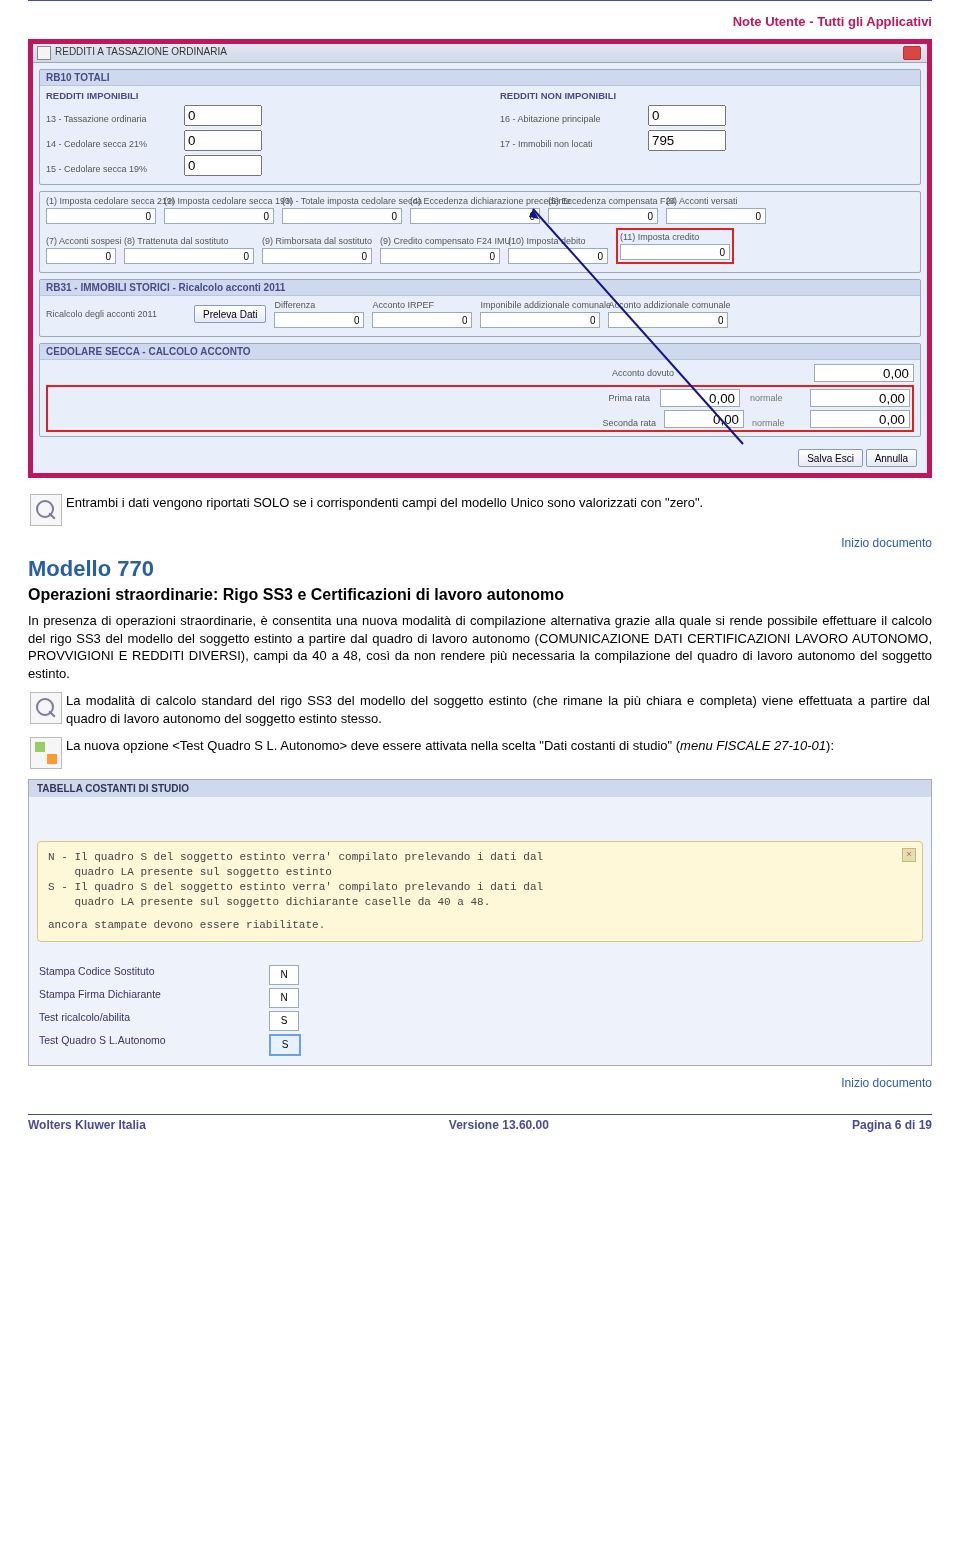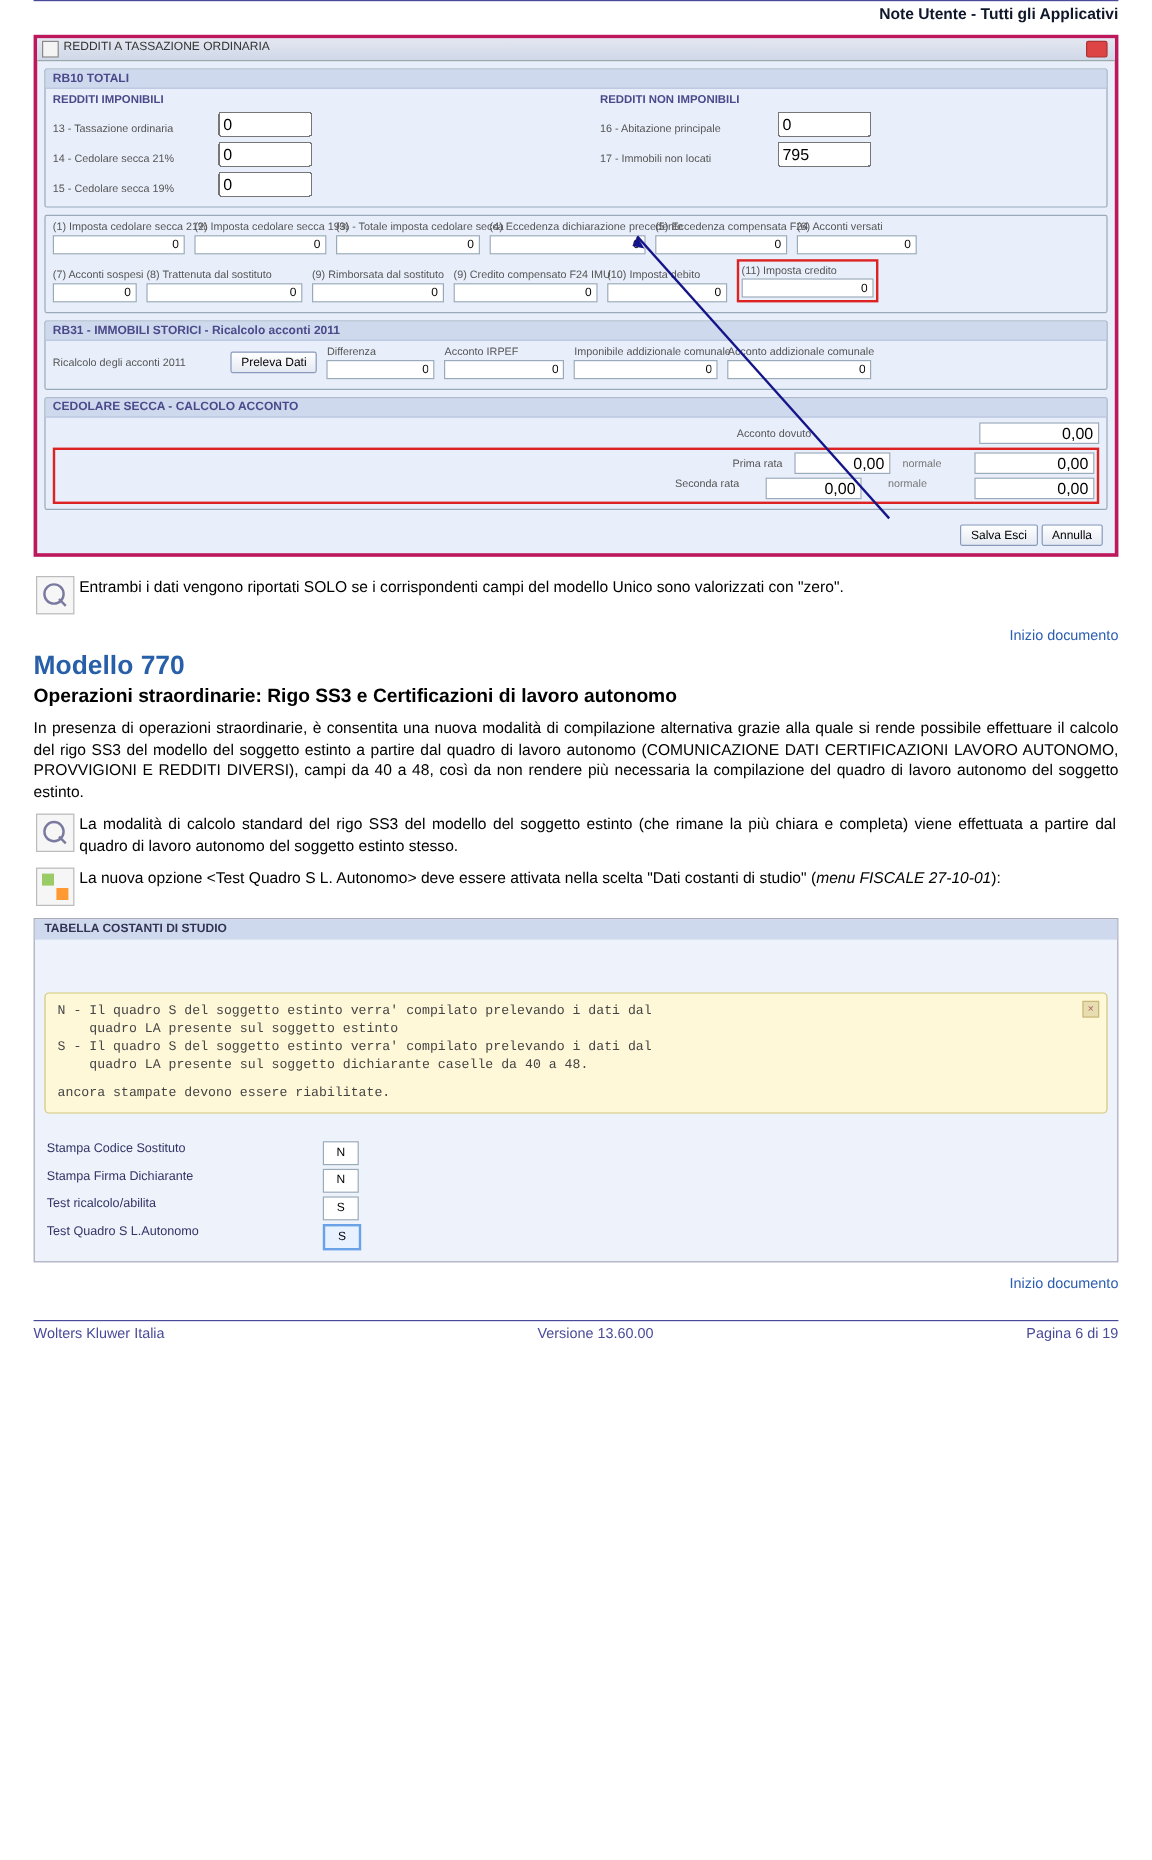--- a/index.html
+++ b/index.html
@@ -1,20 +1,20 @@
 <!DOCTYPE html>
 <html><head>
 <meta charset="utf-8">
 <style>
   body{margin:0;font-family:Verdana,Arial,sans-serif;font-size:11px;color:#000;background:#fff}
   .page{width:960px;margin:0 auto;position:relative;padding:0 28px 20px 28px;box-sizing:border-box}
   .top-rule{border-top:1px solid #4a4a9a;margin-bottom:1px}
-  .header-title{color:#0f172a;font-weight:bold;text-align:right;font-size:13px;padding:2px 0 10px 0}
-  
-  .shot{border:3px solid #be185d;background:#e8eefa;font-size:10px;color:#444;position:relative;margin-bottom:16px}
+  .header-title{color:#be185d;font-weight:bold;text-align:right;font-size:13px;padding:12px 0 10px 0}
+  
+  .shot{border:5px solid #be185d;background:#e8eefa;font-size:10px;color:#444;position:relative;margin-bottom:16px}
   .shot-titlebar{background:linear-gradient(#e3e7f0,#d0d8e8);height:18px;border-bottom:1px solid #9aa;position:relative}
   .shot-titlebar .glyph{position:absolute;left:4px;top:2px;width:12px;height:12px;border:1px solid #888;background:#f4f4f4}
   .shot-titlebar .txt{position:absolute;left:22px;top:2px;color:#333;font-size:10px}
   .shot-titlebar .close{position:absolute;right:6px;top:2px;width:16px;height:12px;background:#d44;border:1px solid #a33;border-radius:2px}
   .panel{border:1px solid #9ab;margin:6px;background:#e8eefa;border-radius:2px}
   .panel-h{background:#cfd9ed;color:#4a4a8a;font-size:10px;font-weight:bold;padding:2px 6px;border-bottom:1px solid #b8c5df}
   .panel-b{padding:4px 6px}
   .row{display:flex;align-items:flex-end;gap:8px;margin-bottom:4px;flex-wrap:wrap}
   .fld{display:flex;flex-direction:column;font-size:9px;color:#555}
   .fld label{margin-bottom:2px;white-space:nowrap}
@@ -40,21 +40,21 @@
   .shot2{border:1px solid #aab;background:#eef3fb;font-size:10px;color:#444;margin-top:8px}
   .shot2 .bar{background:#cfd9ed;color:#335;font-weight:bold;font-size:10px;padding:3px 8px}
   .tooltip{position:relative;margin:26px 8px 14px 8px;background:#fff8d8;border:1px solid #d4c77b;border-radius:4px;padding:8px 10px;font-family:"Courier New",monospace;font-size:11px;color:#444;line-height:1.35}
   .tooltip .x{position:absolute;right:6px;top:6px;width:12px;height:12px;background:#e8ddb0;border:1px solid #c8b97a;font-size:9px;line-height:12px;text-align:center;color:#a66}
   .opts{padding:6px 10px}
   .orow{display:flex;align-items:flex-start;margin:3px 0;font-size:10.5px;color:#336}
   .orow .lbl{width:230px}
   .orow input{width:24px;height:16px;border:1px solid #9ab;background:#fff;text-align:center;font-size:10px}
   .orow.hl input{border:2px solid #6aa2e8;background:#e7f1ff}
   
-  .page-footer{margin-top:24px;border-top:1px solid #4a4a9a;padding-top:3px;display:flex;justify-content:space-between;color:#4a4a9a;font-weight:normal;font-size:12px}
+  .page-footer{margin-top:24px;border-top:1px solid #4a4a9a;padding-top:3px;display:flex;justify-content:space-between;color:#4a4a9a;font-weight:bold;font-size:12px}
 </style>
 </head>
 <body>
 
 <div class="page">
   <div class="top-rule"></div>
   <div class="header-title">Note Utente - Tutti gli Applicativi</div>
 
   <div class="shot" style="position:relative">
     <div class="shot-titlebar">
@@ -198,21 +198,21 @@
           <div style="width:120px"></div>
           <input style="width: 90px; height: 16px; border: 1px solid rgb(153, 170, 187); text-align: right; padding: 0px 4px;" value="0,00">
         </div>
         <div class="redbox" style="padding:2px">
           <div style="display:flex;justify-content:flex-end;align-items:center;gap:10px;margin-bottom:3px">
             <div style="width:110px;font-size:9px;color:#555;text-align:right">Prima rata</div>
             <input style="width: 70px; height: 16px; border: 1px solid rgb(153, 170, 187); text-align: right; padding: 0px 4px;" value="0,00">
             <div style="width:50px;font-size:9px;color:#777">normale</div>
             <input style="width: 90px; height: 16px; border: 1px solid rgb(153, 170, 187); text-align: right; padding: 0px 4px;" value="0,00">
           </div>
-          <div style="display:flex;justify-content:flex-end;align-items:flex-start;gap:22px">
+          <div style="display:flex;justify-content:flex-end;align-items:flex-end;gap:8px">
             <div style="width:110px;font-size:9px;color:#555;text-align:right">Seconda rata</div>
             <input style="width: 70px; height: 16px; border: 1px solid rgb(153, 170, 187); text-align: right; padding: 0px 4px;" value="0,00">
             <div style="width:50px;font-size:9px;color:#777">normale</div>
             <input style="width: 90px; height: 16px; border: 1px solid rgb(153, 170, 187); text-align: right; padding: 0px 4px;" value="0,00">
           </div>
         </div>
       </div>
     </div>
 
     <div class="footer-btns">

